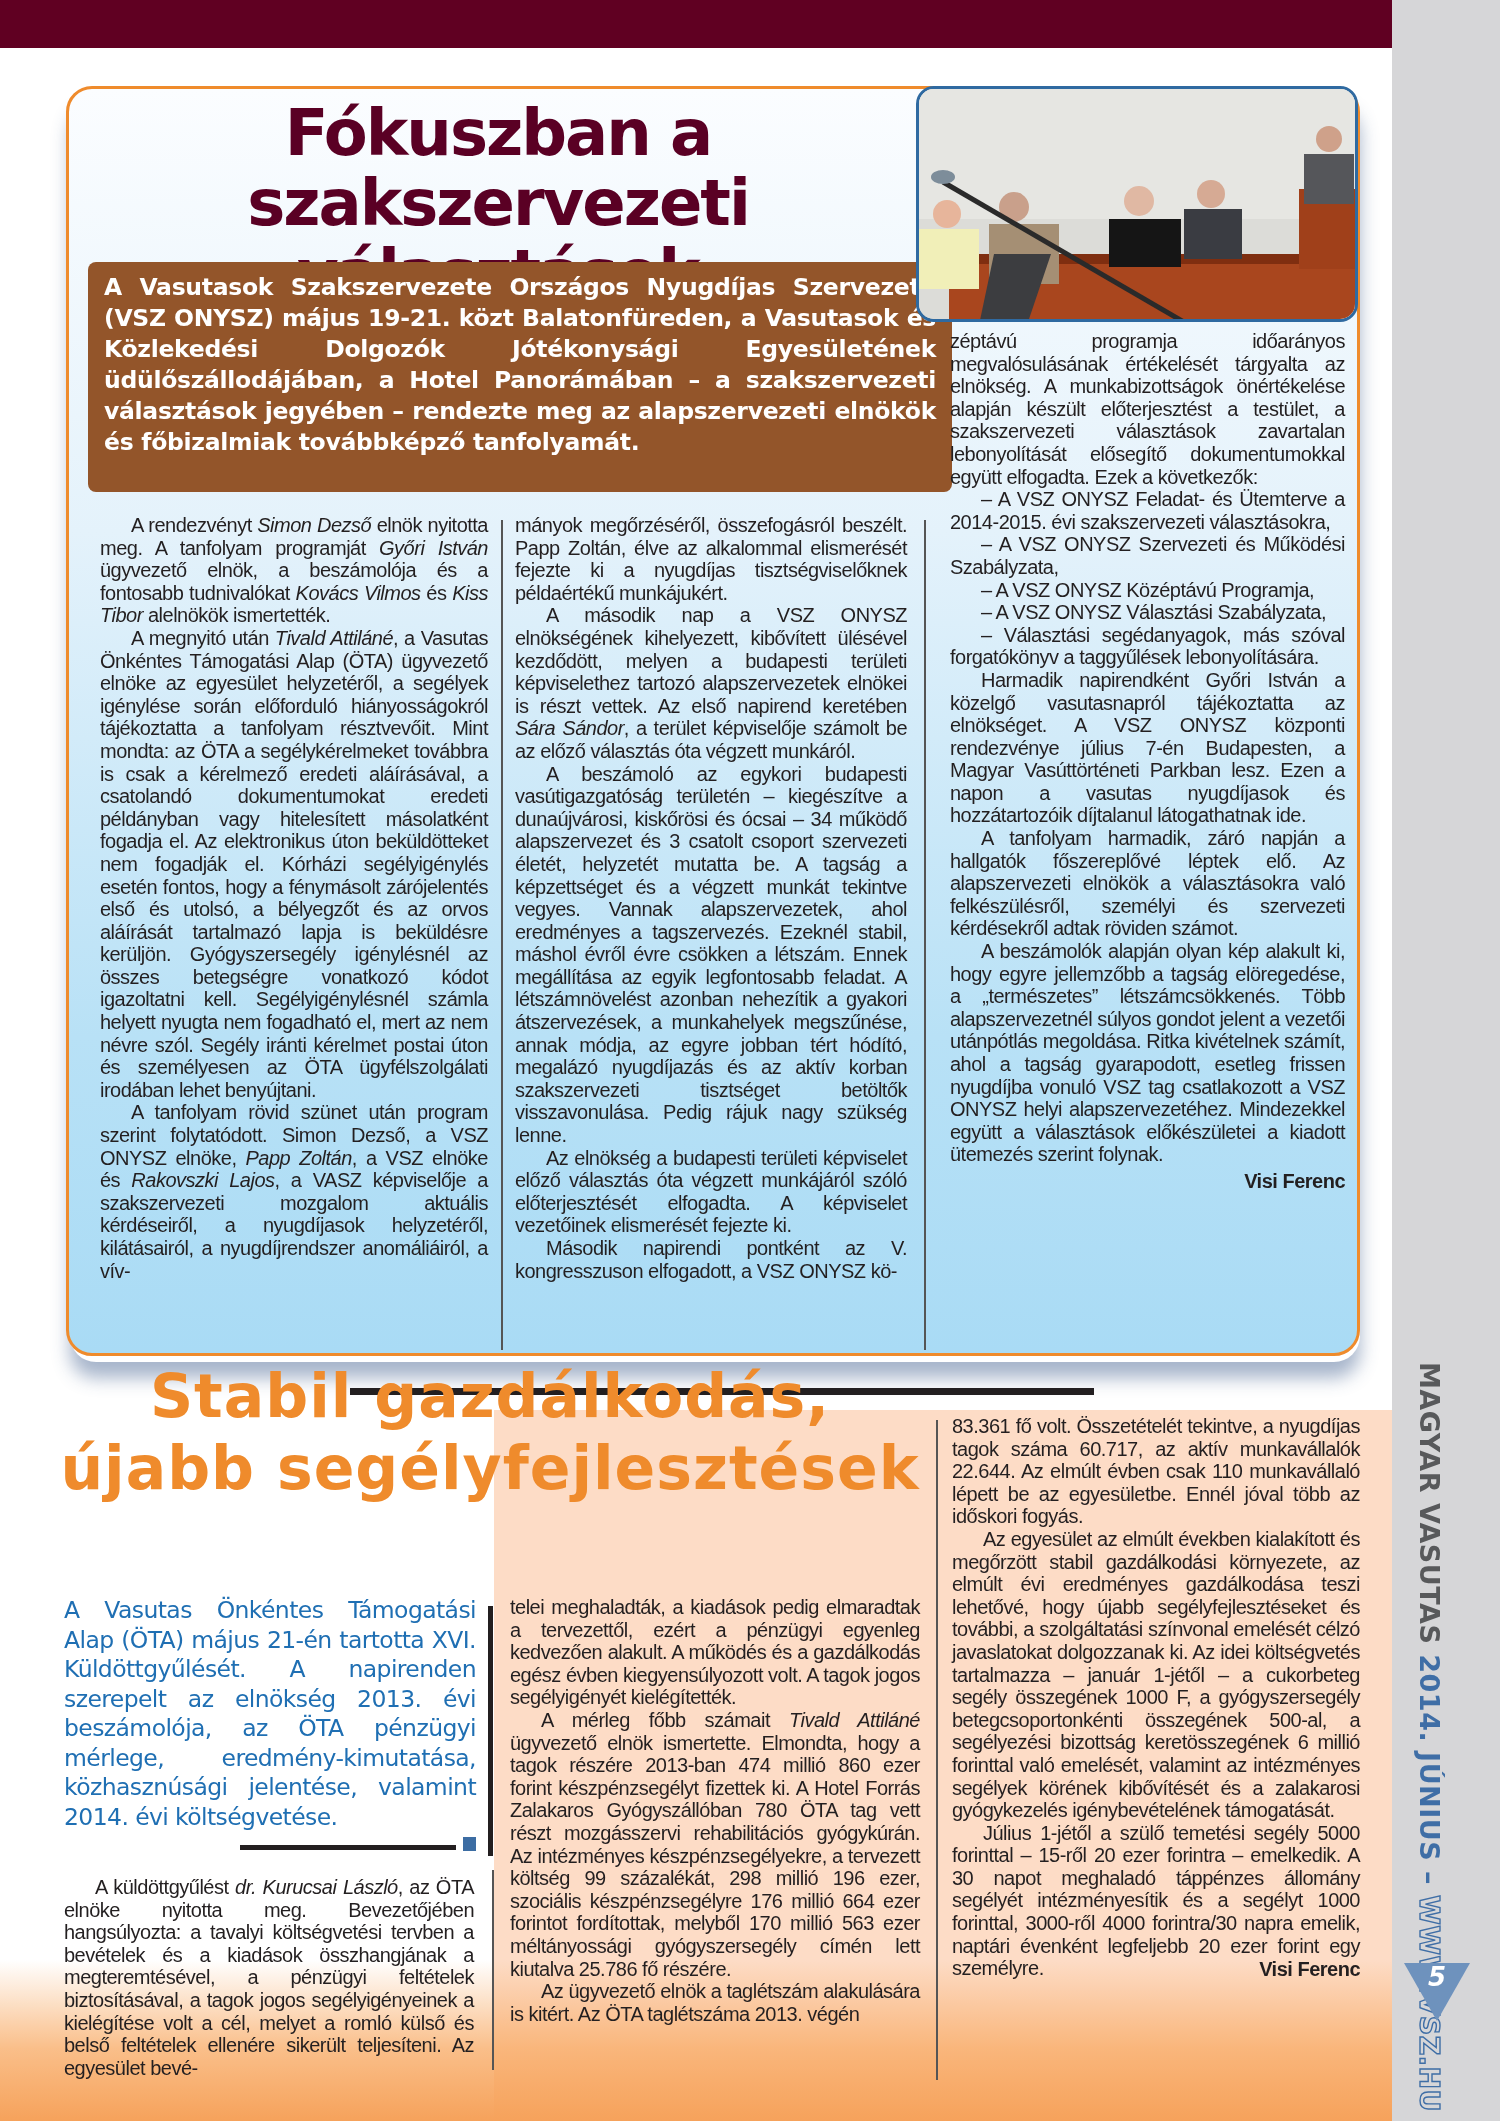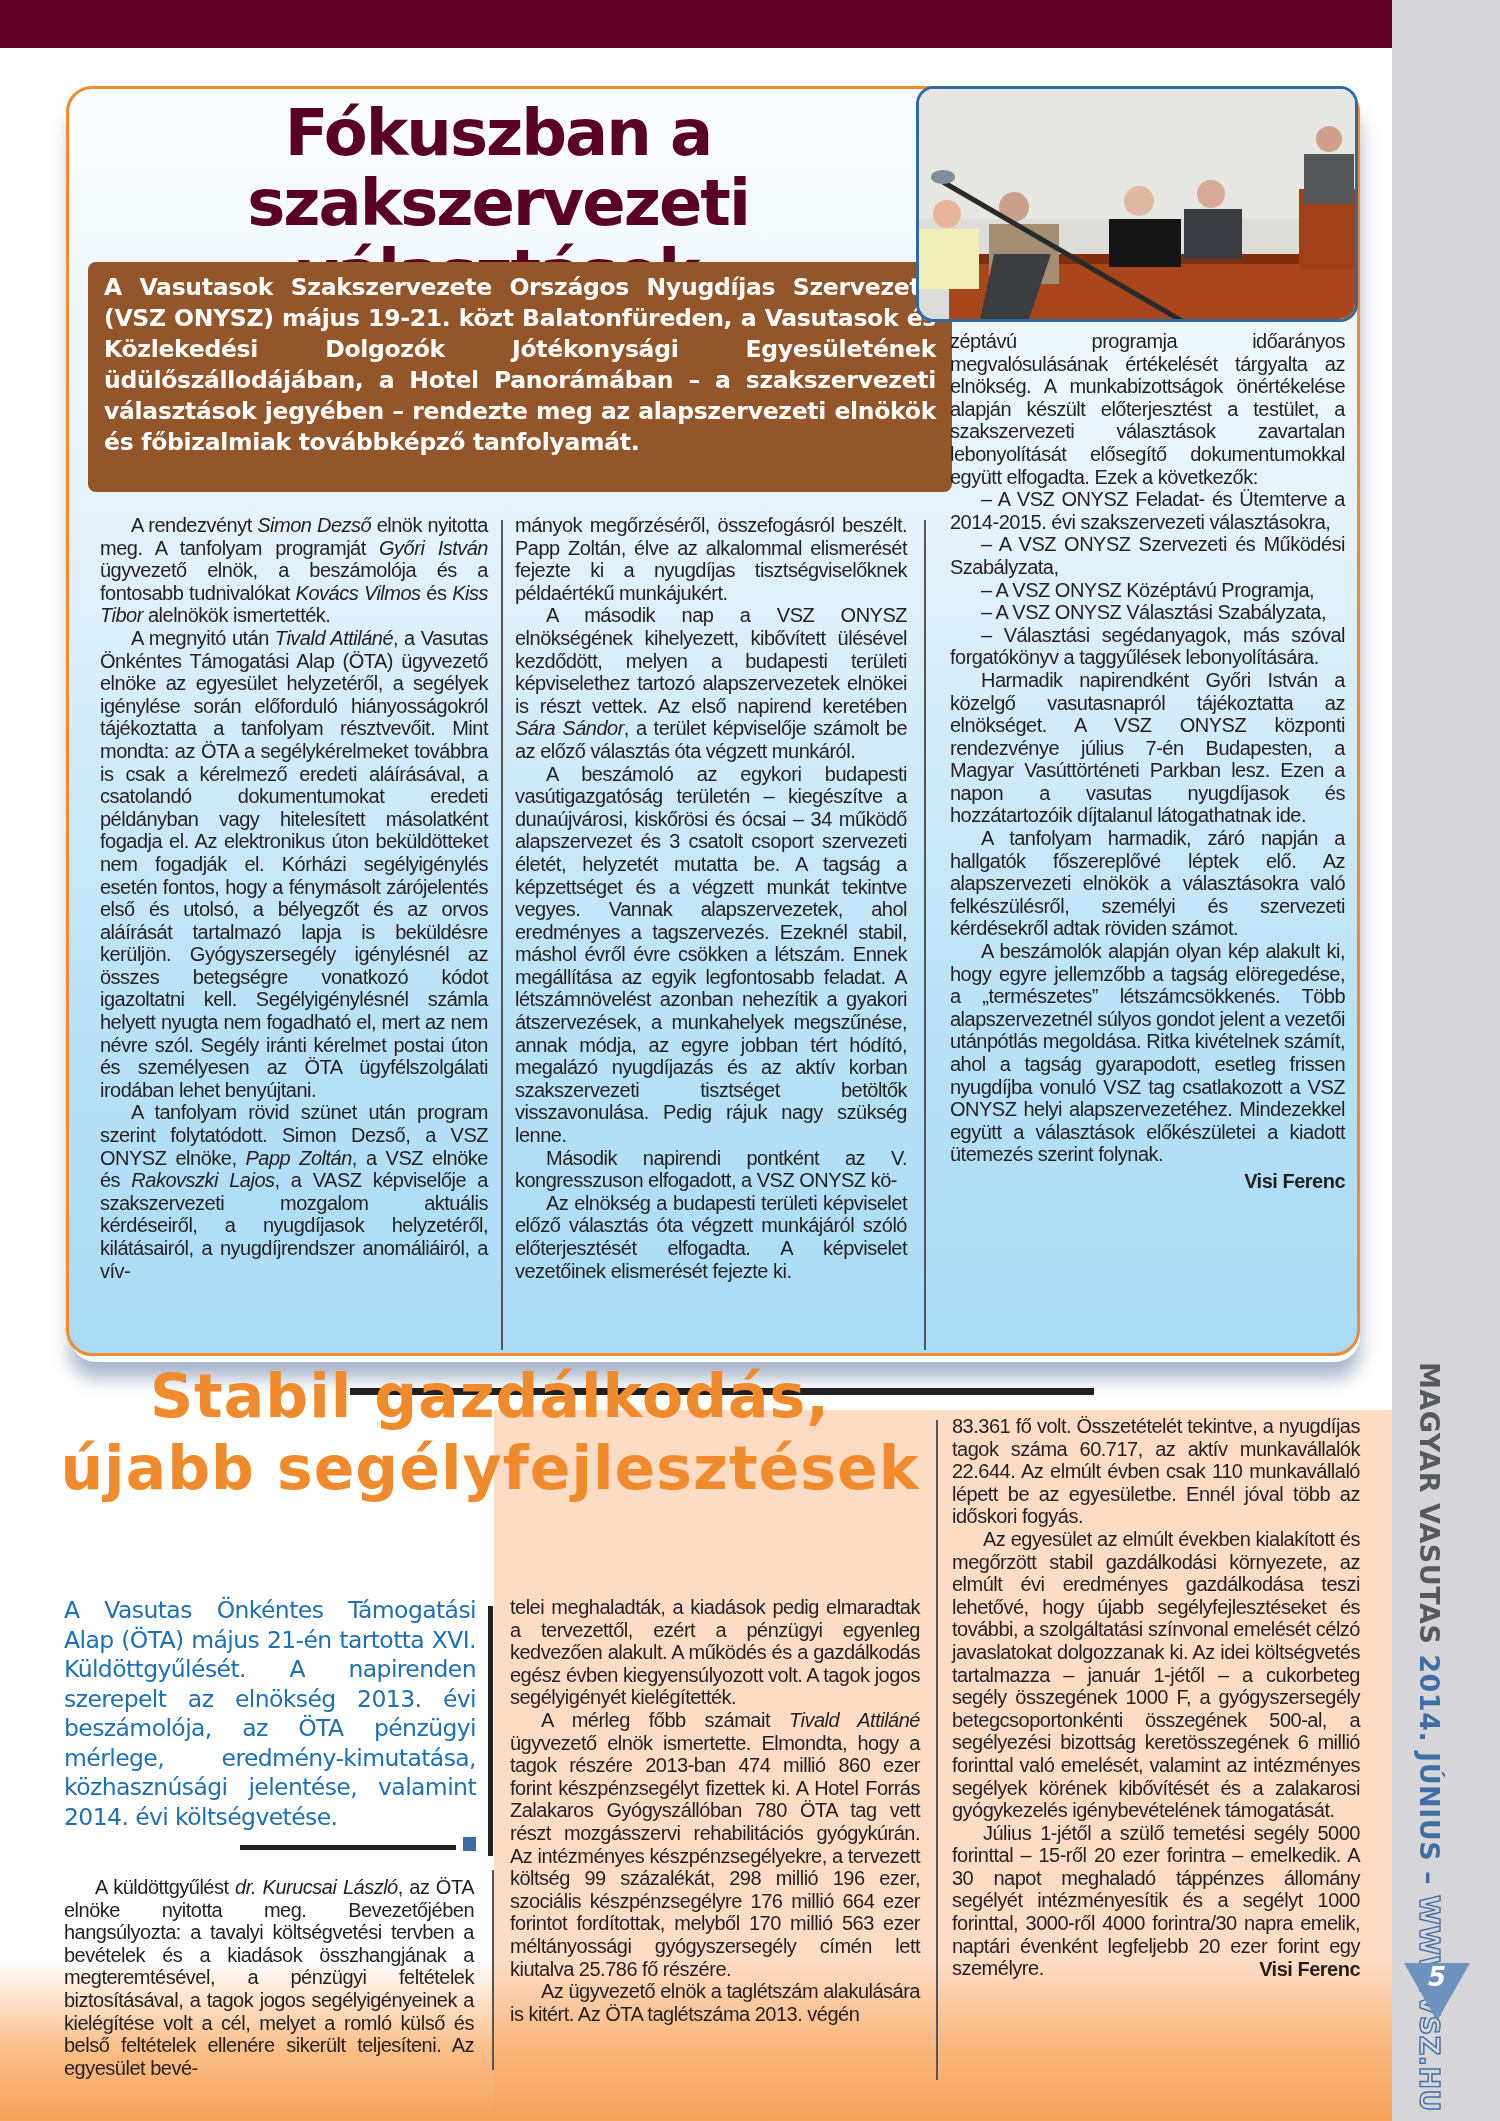--- a/index.html
+++ b/index.html
@@ -124,22 +124,22 @@
   <p><span>A rendezvényt </span><i>Simon Dezső</i><span> elnök nyitotta meg. A tanfolyam programját </span><i>Győri István</i><span> ügyvezető elnök, a beszámolója és a fontosabb tudnivalókat </span><i>Kovács Vilmos</i><span> és </span><i>Kiss Tibor</i><span> alelnökök ismertették.</span></p>
   <p><span>A megnyitó után </span><i>Tivald Attiláné</i><span>, a Vasutas Önkéntes Támogatási Alap (ÖTA) ügyvezető elnöke az egyesület helyzetéről, a segélyek igénylése során előforduló hiányosságokról tájékoztatta a tanfolyam résztvevőit. Mint mondta: az ÖTA a segélykérelmeket továbbra is csak a kérelmező eredeti aláírásával, a csatolandó dokumentumokat eredeti példányban vagy hitelesített másolatként fogadja el. Az elektronikus úton beküldötteket nem fogadják el. Kórházi segélyigénylés esetén fontos, hogy a fénymásolt zárójelentés első és utolsó, a bélyegzőt és az orvos aláírását tartalmazó lapja is beküldésre kerüljön. Gyógyszersegély igénylésnél az összes betegségre vonatkozó kódot igazoltatni kell. Segélyigénylésnél számla helyett nyugta nem fogadható el, mert az nem névre szól. Segély iránti kérelmet postai úton és személyesen az ÖTA ügyfélszolgálati irodában lehet benyújtani.</span></p>
   <p><span>A tanfolyam rövid szünet után program szerint folytatódott. Simon Dezső, a VSZ ONYSZ elnöke, </span><i>Papp Zoltán</i><span>, a VSZ elnöke és </span><i>Rakovszki Lajos</i><span>, a VASZ képviselője a szakszervezeti mozgalom aktuális kérdéseiről, a nyugdíjasok helyzetéről, kilátásairól, a nyugdíjrendszer anomáliáiról, a vív-</span></p>
 </div>
 <div class="col-rule" style="left:501px; top:520px; height:830px;"></div>
 
 <div class="col a1-c2">
   <p class="noindent">mányok megőrzéséről, összefogásról beszélt. Papp Zoltán, élve az alkalommal elismerését fejezte ki a nyugdíjas tisztségviselőknek példaértékű munkájukért.</p>
   <p><span>A második nap a VSZ ONYSZ elnökségének kihelyezett, kibővített ülésével kezdődött, melyen a budapesti területi képviselethez tartozó alapszervezetek elnökei is részt vettek. Az első napirend keretében </span><i>Sára Sándor</i><span>, a terület képviselője számolt be az előző választás óta végzett munkáról.</span></p>
   <p>A beszámoló az egykori budapesti vasútigazgatóság területén – kiegészítve a dunaújvárosi, kiskőrösi és ócsai – 34 működő alapszervezet és 3 csatolt csoport szervezeti életét, helyzetét mutatta be. A tagság a képzettséget és a végzett munkát tekintve vegyes. Vannak alapszervezetek, ahol eredményes a tagszervezés. Ezeknél stabil, máshol évről évre csökken a létszám. Ennek megállítása az egyik legfontosabb feladat. A létszámnövelést azonban nehezítik a gyakori átszervezések, a munkahelyek megszűnése, annak módja, az egyre jobban tért hódító, megalázó nyugdíjazás és az aktív korban szakszervezeti tisztséget betöltők visszavonulása. Pedig rájuk nagy szükség lenne.</p>
+  <p>Az elnökség a budapesti területi képviselet előző választás óta végzett munkájáról szóló előterjesztését elfogadta. A képviselet vezetőinek elismerését fejezte ki.</p>
   <p>Második napirendi pontként az V. kongresszuson elfogadott, a VSZ ONYSZ kö-</p>
-  <p>Az elnökség a budapesti területi képviselet előző választás óta végzett munkájáról szóló előterjesztését elfogadta. A képviselet vezetőinek elismerését fejezte ki.</p>
 </div>
 <div class="col-rule" style="left:924px; top:520px; height:830px;"></div>
 
 <div class="col a1-c3">
   <p class="noindent">zéptávú programja időarányos megvalósulásának értékelését tárgyalta az elnökség. A munkabizottságok önértékelése alapján készült előterjesztést a testület, a szakszervezeti választások zavartalan lebonyolítását elősegítő dokumentumokkal együtt elfogadta. Ezek a következők:</p>
   <p>– A VSZ ONYSZ Feladat- és Ütemterve a 2014-2015. évi szakszervezeti választásokra,</p>
   <p>– A VSZ ONYSZ Szervezeti és Működési Szabályzata,</p>
   <p>– A VSZ ONYSZ Középtávú Programja,</p>
   <p>– A VSZ ONYSZ Választási Szabályzata,</p>
   <p>– Választási segédanyagok, más szóval forgatókönyv a taggyűlések lebonyolítására.</p>

